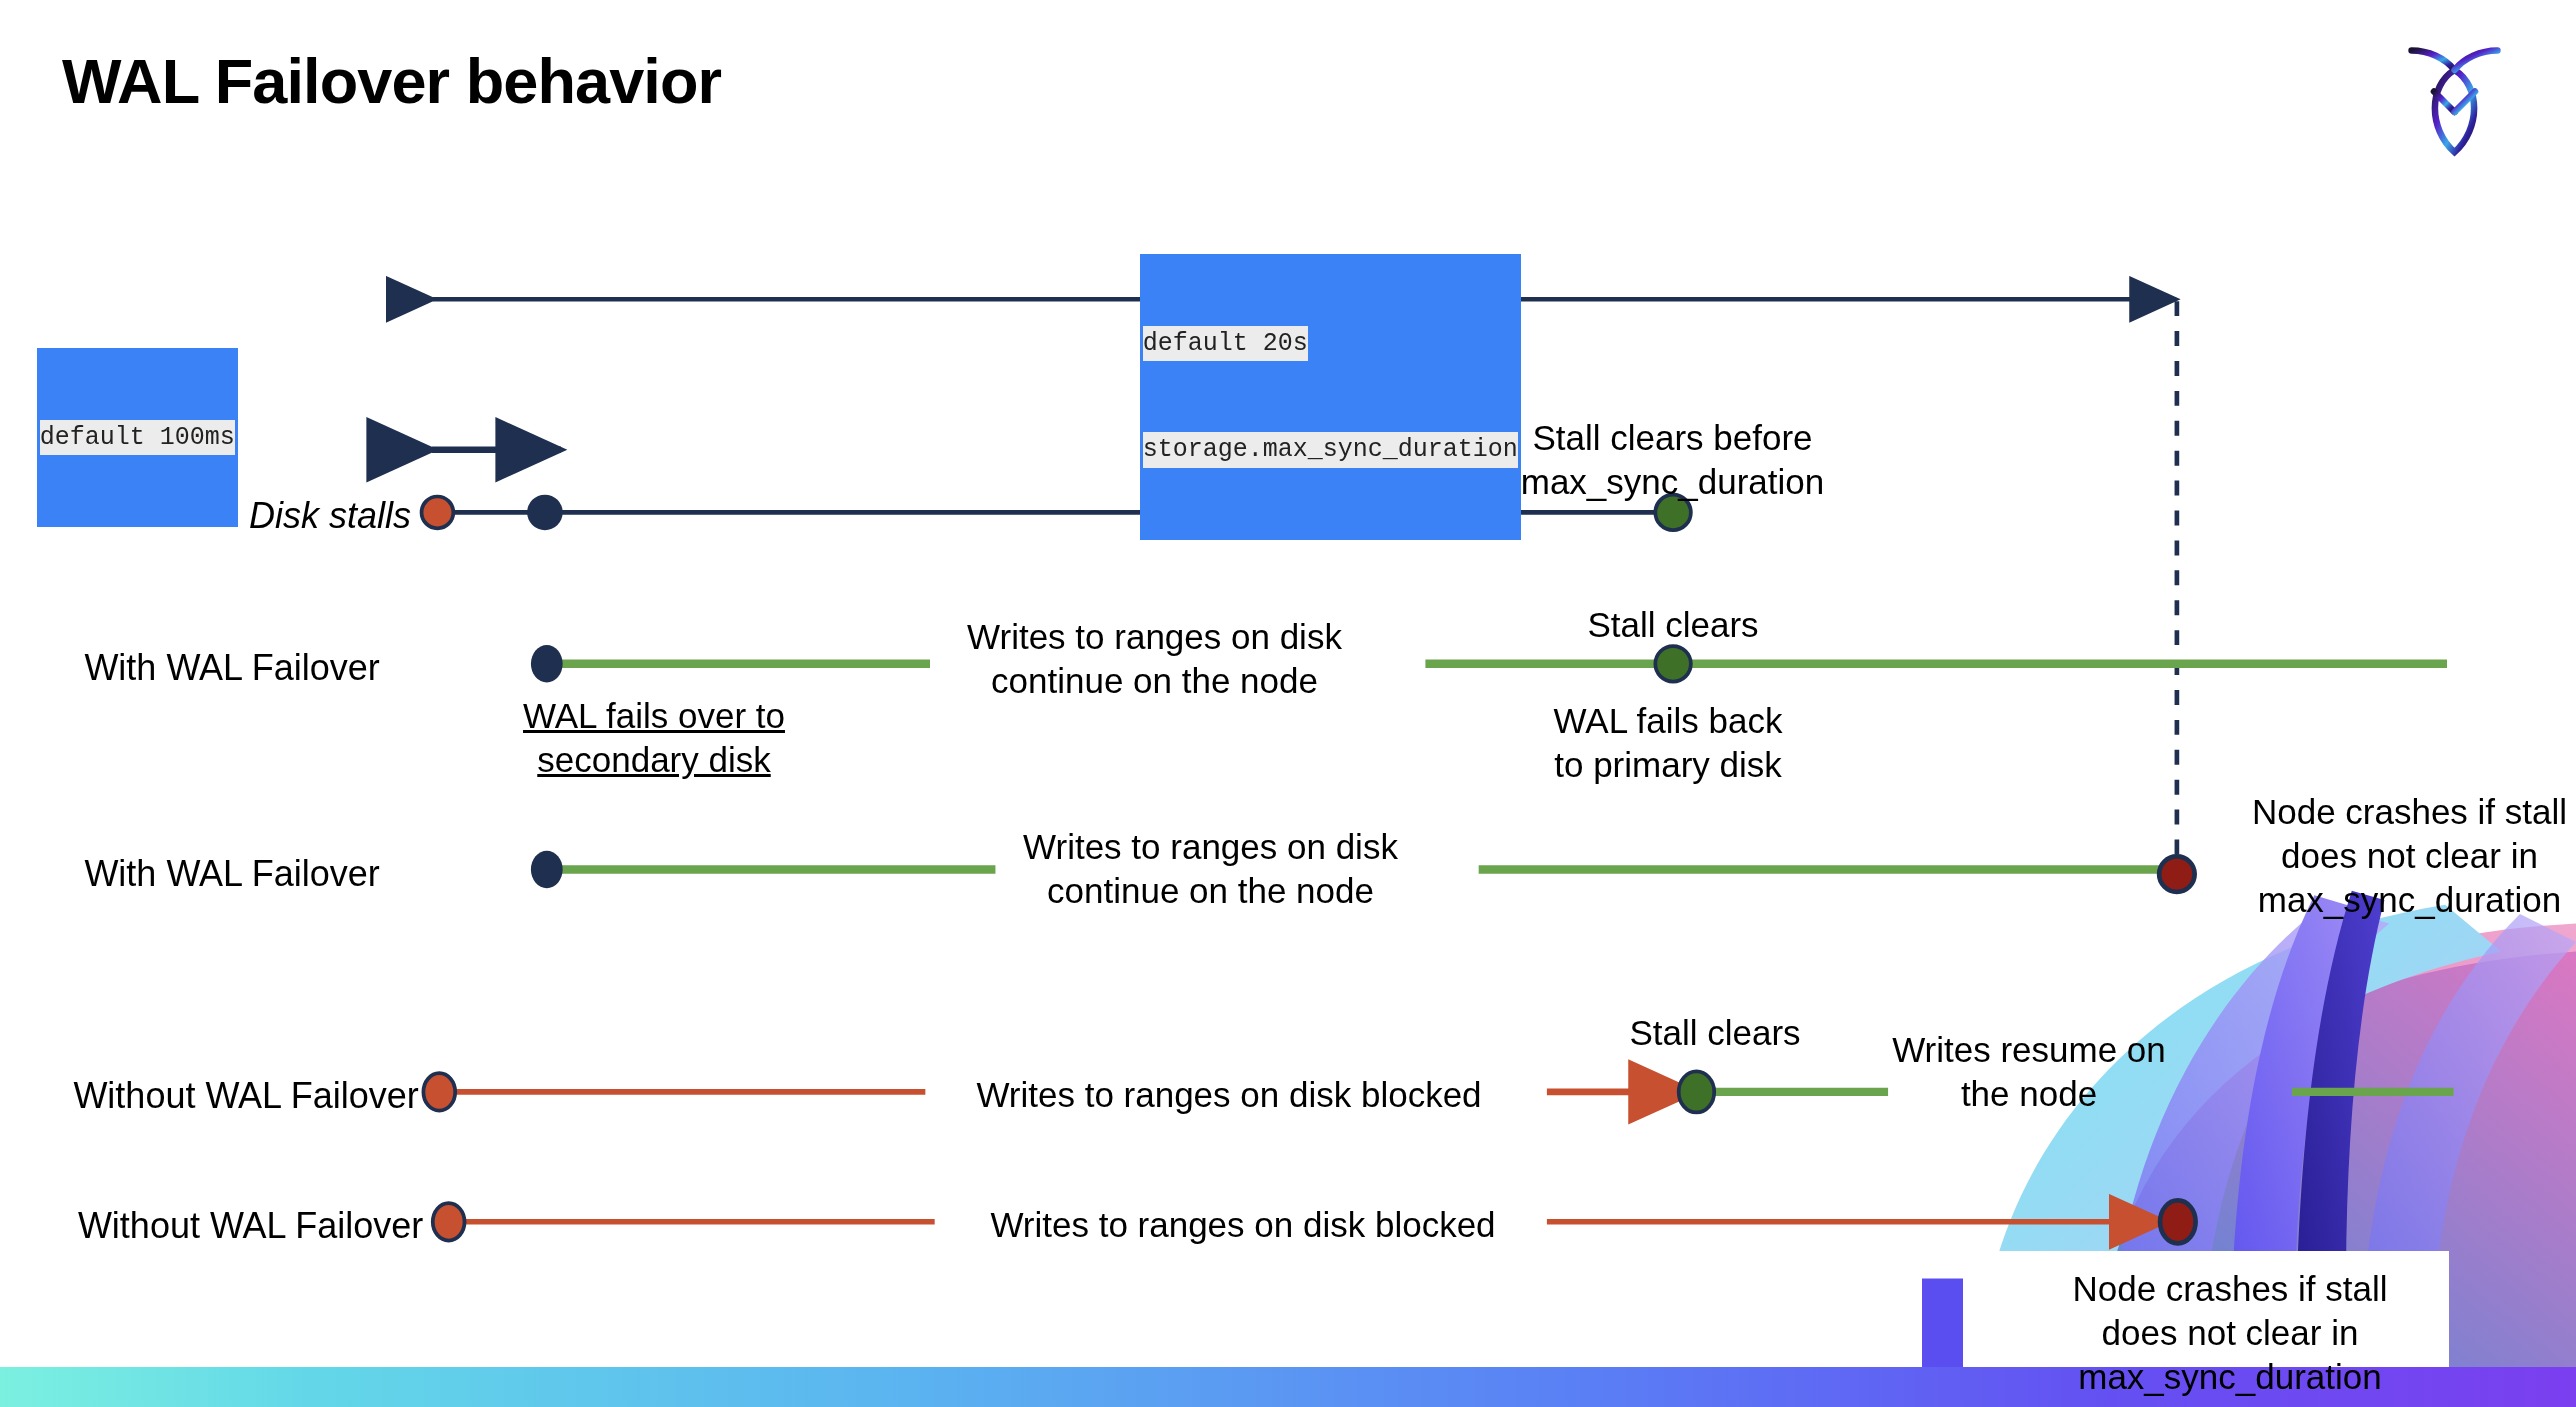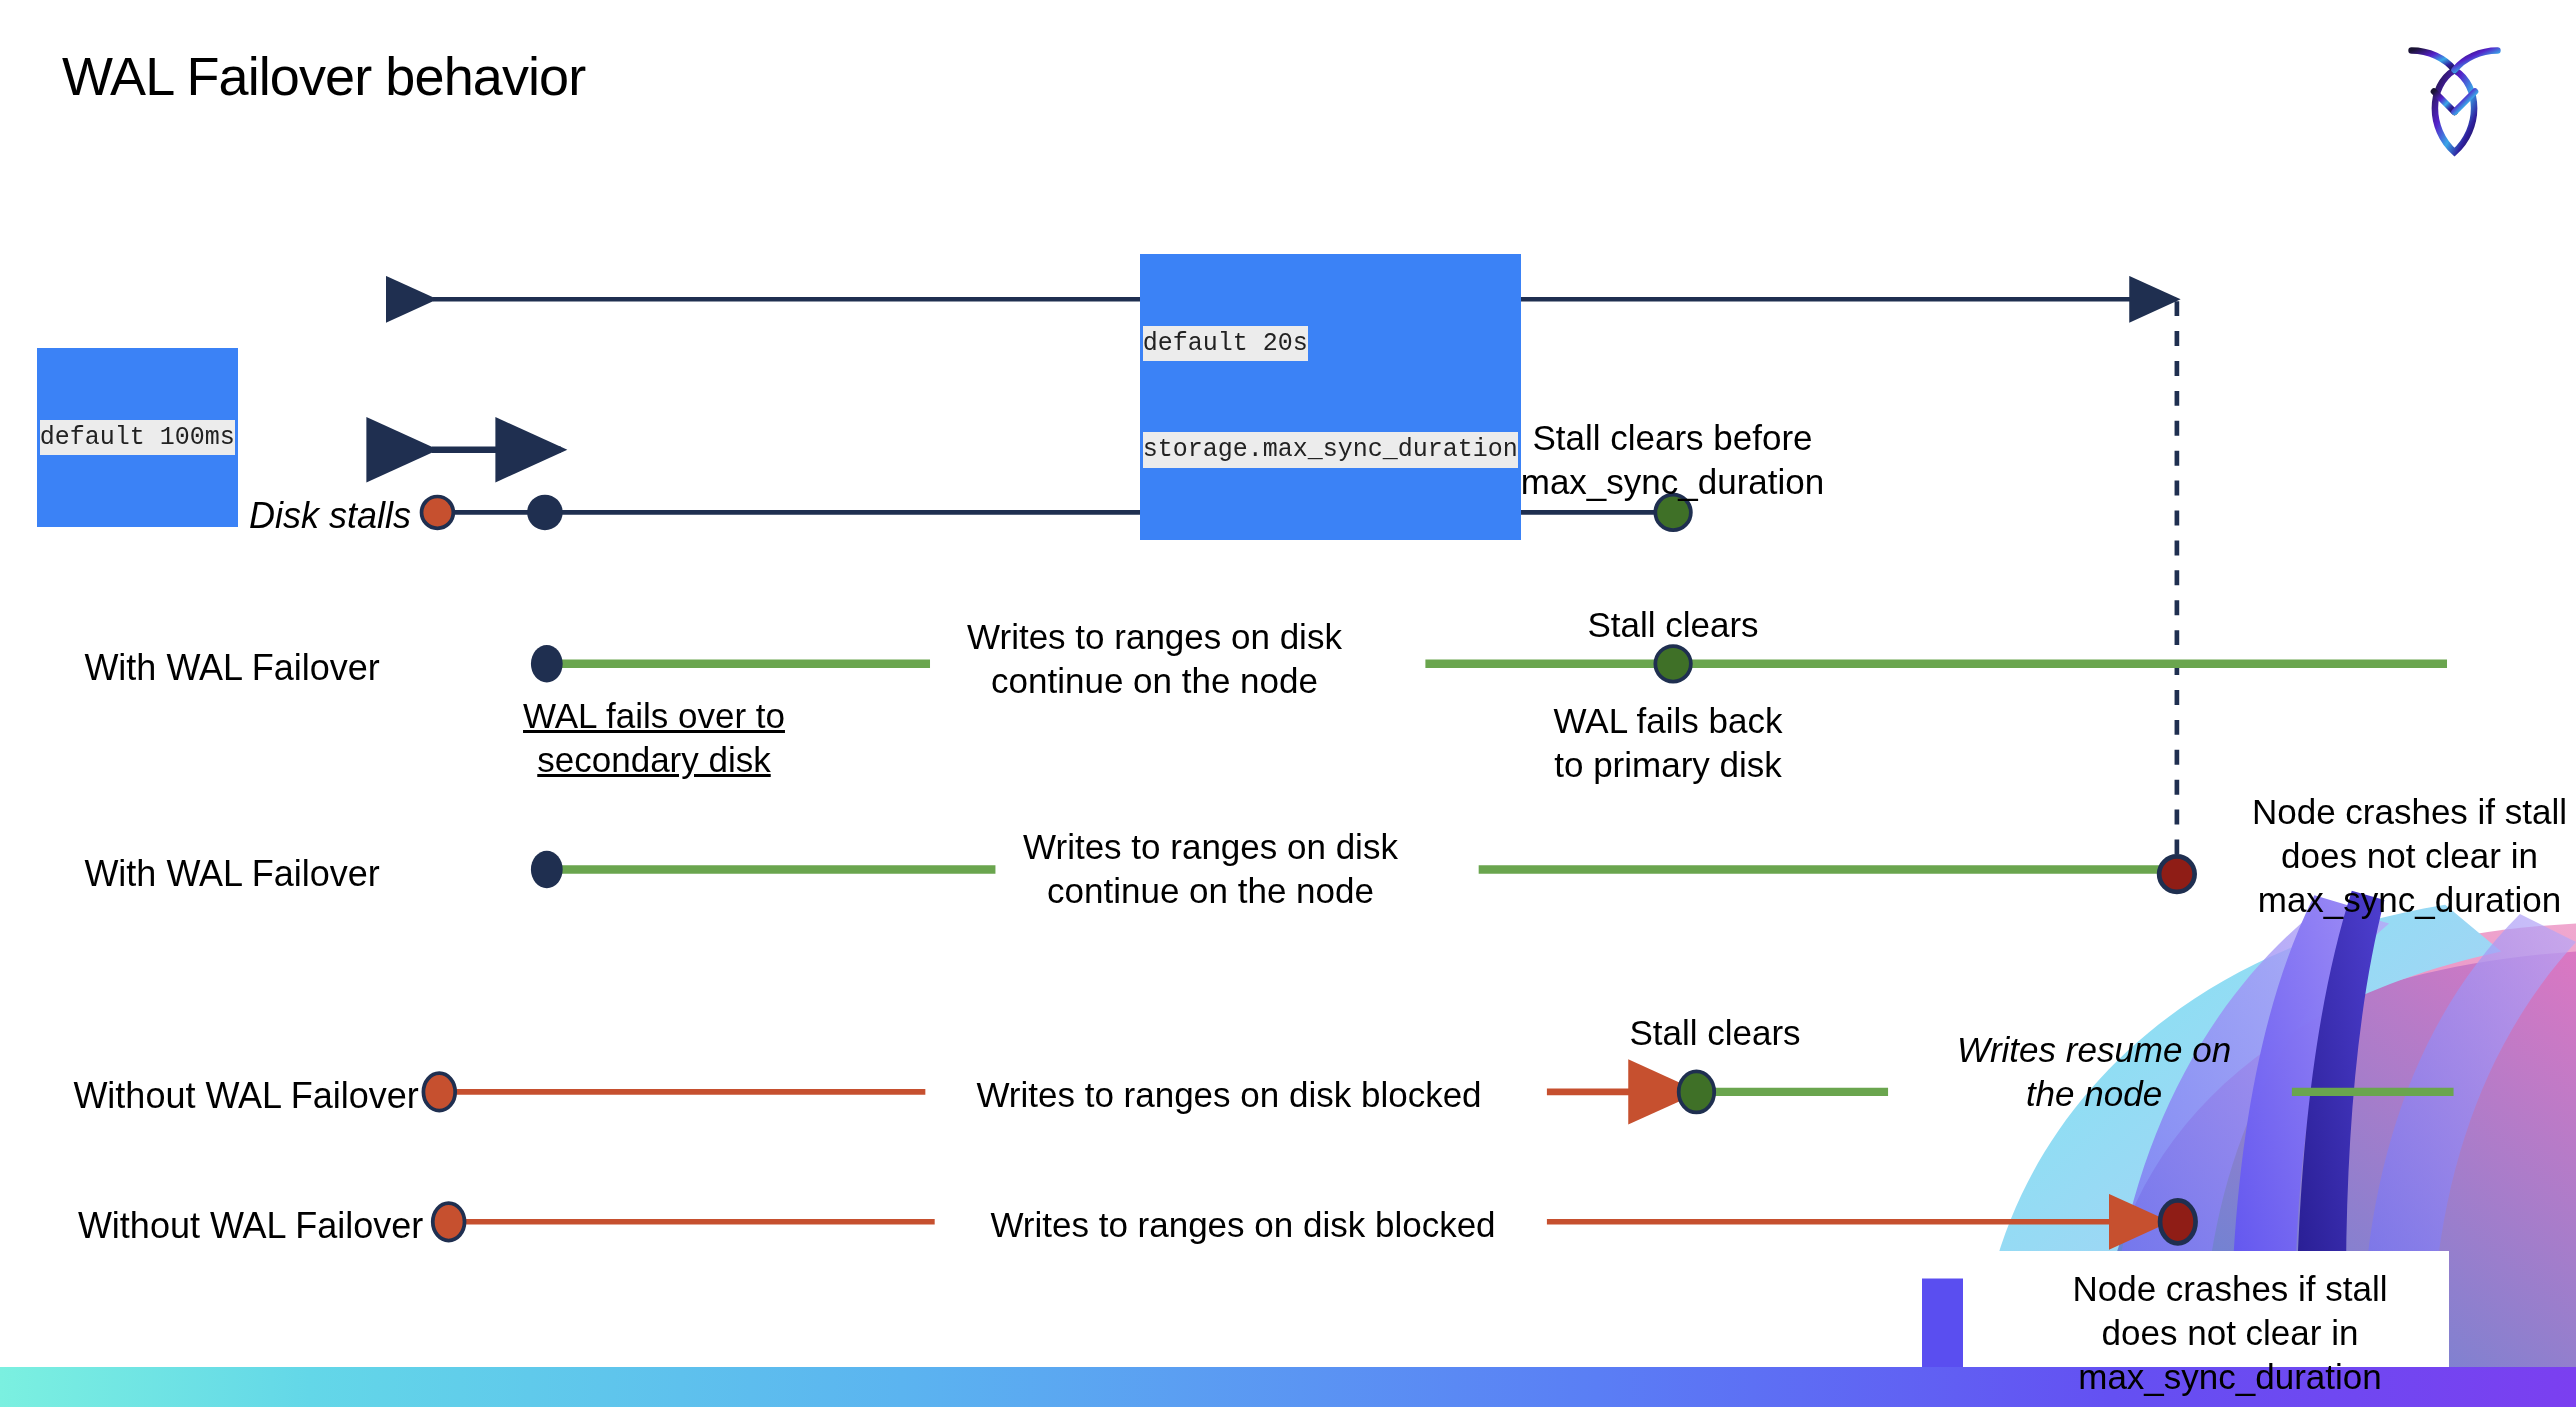--- a/index.html
+++ b/index.html
@@ -8,21 +8,21 @@
     background:#ffffff;
     font-family:"Liberation Sans", sans-serif;
     overflow:hidden;
     position:relative;
   }
   .slide{position:absolute;inset:0;overflow:hidden;}
 
   
   .title{
     position:absolute;left:62px;top:45px;
-    font-size:54px;font-weight:normal;color:#000000;
+    font-size:63px;font-weight:bold;color:#000000;
     letter-spacing:-0.9px;white-space:nowrap;
   }
 
   
   .logo{position:absolute;left:2389px;top:28px;width:131px;height:140px;}
 
   
   .fan{position:absolute;right:0;bottom:36px;width:654px;height:486px;pointer-events:none;}
   .bottombar{
     position:absolute;left:0;bottom:0;width:2576px;height:41px;
@@ -202,21 +202,21 @@
   <div class="lbl row lft" style="left:20.6px;top:851px;width:393px;">With WAL Failover</div>
   <div class="lbl ctr" style="left:991px;top:825px;width:439px;">Writes to ranges on disk
 continue on the node</div>
   <div class="lbl lft" style="left:2217px;top:790px;width:355px;">Node crashes if stall
 does not clear in
 max_sync_duration</div>
 
   <div class="lbl row lft" style="left:20.6px;top:1073px;width:421px;">Without WAL Failover</div>
   <div class="lbl ctr" style="left:930px;top:1073px;width:598px;">Writes to ranges on disk  blocked</div>
   <div class="lbl ctr" style="left:1570px;top:1011px;width:290px;">Stall clears</div>
-  <div class="lbl ctr" style="left:1921px;top:1028px;width:346px;font-style:italic;">Writes resume on
+  <div class="lbl ctr" style="left:1856px;top:1028px;width:346px;">Writes resume on
 the node</div>
 
   <div class="lbl row lft" style="left:20.6px;top:1203px;width:430px;">Without WAL Failover</div>
   <div class="lbl ctr" style="left:944px;top:1203px;width:598px;">Writes to ranges on disk  blocked</div>
   <div class="lbl lft" style="left:2014px;top:1267px;width:402px;">Node crashes if stall
 does not clear in
 max_sync_duration</div>
 
 </div>
 

